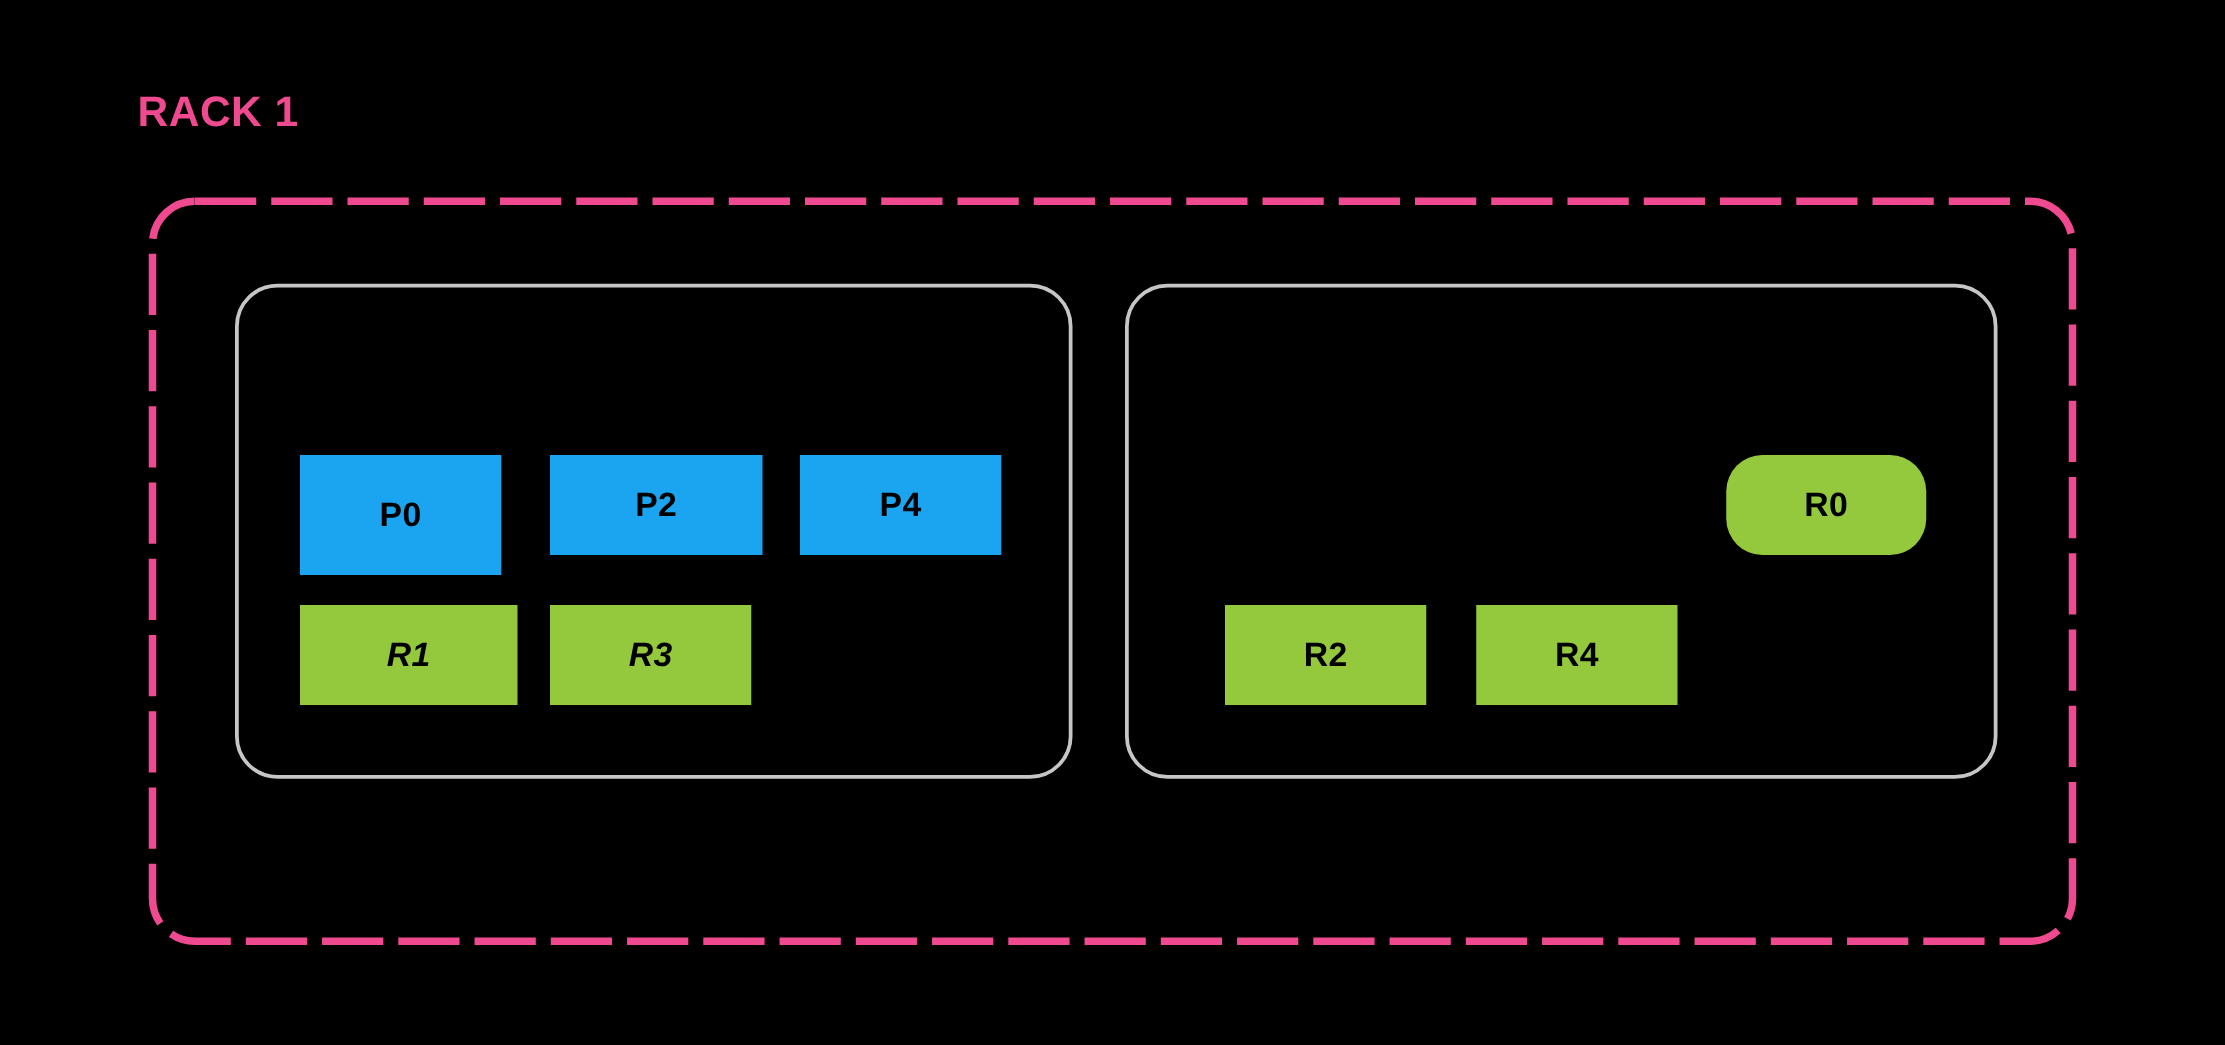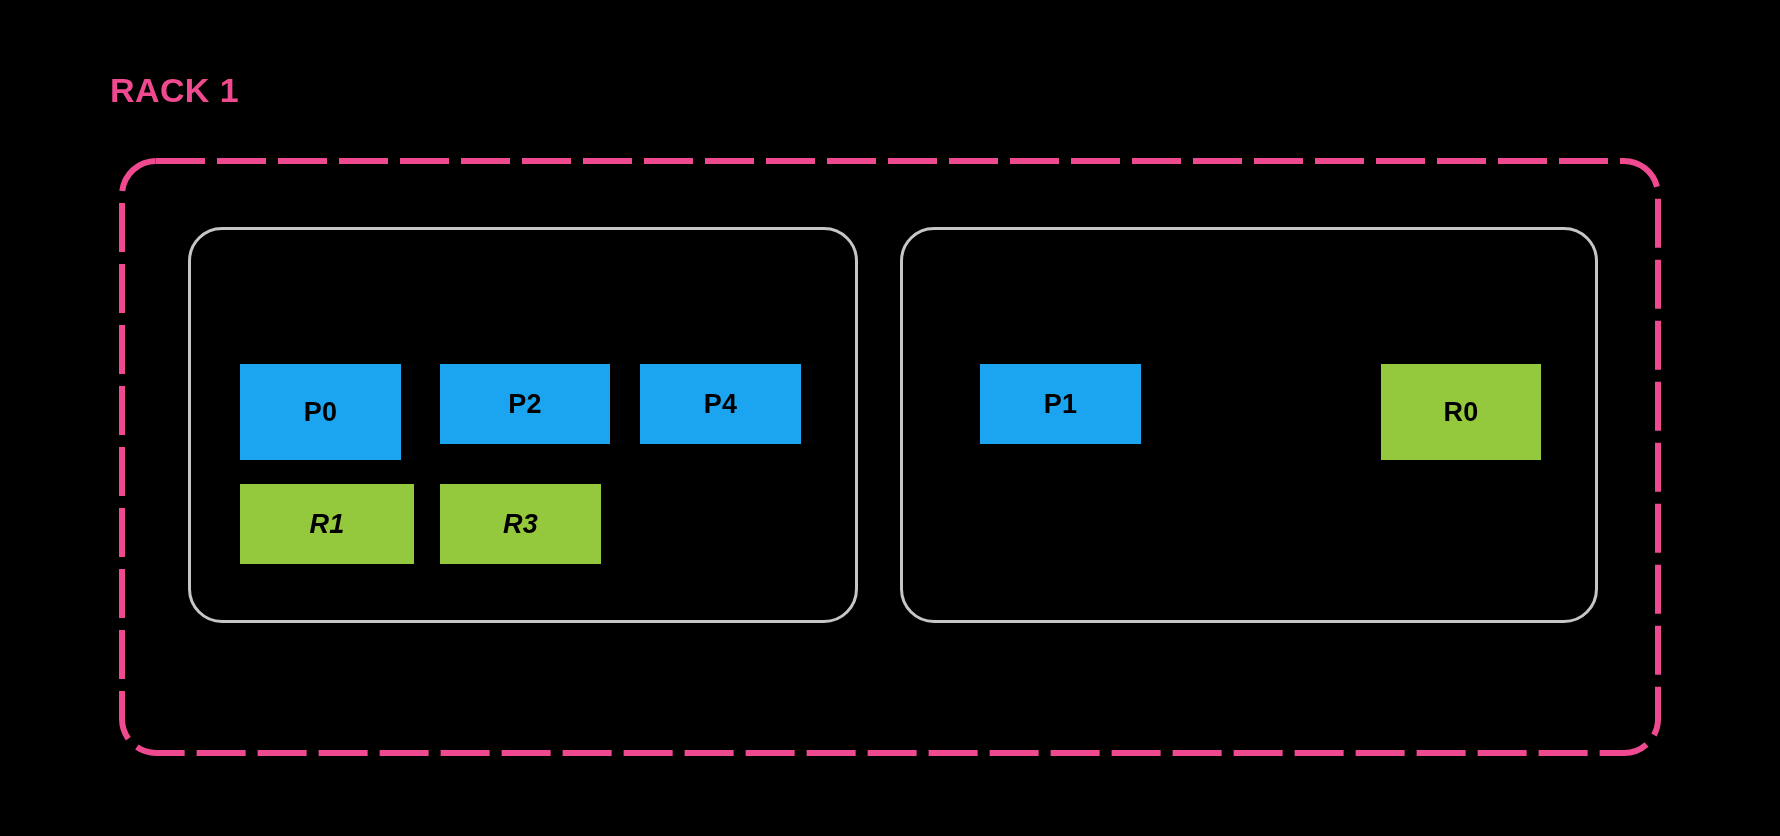--- a/index.html
+++ b/index.html
@@ -97,20 +97,21 @@
   <div class="chip leader" style="left:240px; top:364px; width:161px; height:96px;">P0</div>
 
   <div class="chip leader" style="left:440px; top:364px; width:170px; height:80px;">P2</div>
 
   <div class="chip leader" style="left:640px; top:364px; width:161px; height:80px;">P4</div>
 
   <div class="chip follower" style="left:240px; top:484px; width:174px; height:80px;font-style:italic;">R1</div>
 
   <div class="chip follower" style="left:440px; top:484px; width:161px; height:80px;font-style:italic;">R3</div>
 
-  <div class="chip leader" style="left:980px; top:364px; width:161px; height:80px;">P1</div>
 
 
-  <div class="chip follower" style="left:1381px; top:364px; width:160px; height:96px;">R0</div>
+  <div class="chip follower" style="left:1381px; top:364px; width:160px; height:80px;border-radius:29px;">R0</div>
 
+  <div class="chip follower" style="left:980px; top:484px; width:161px; height:80px;">R2</div>
 
+  <div class="chip follower" style="left:1181px; top:484px; width:161px; height:80px;">R4</div>
 
 </div>
 
 </body></html>

